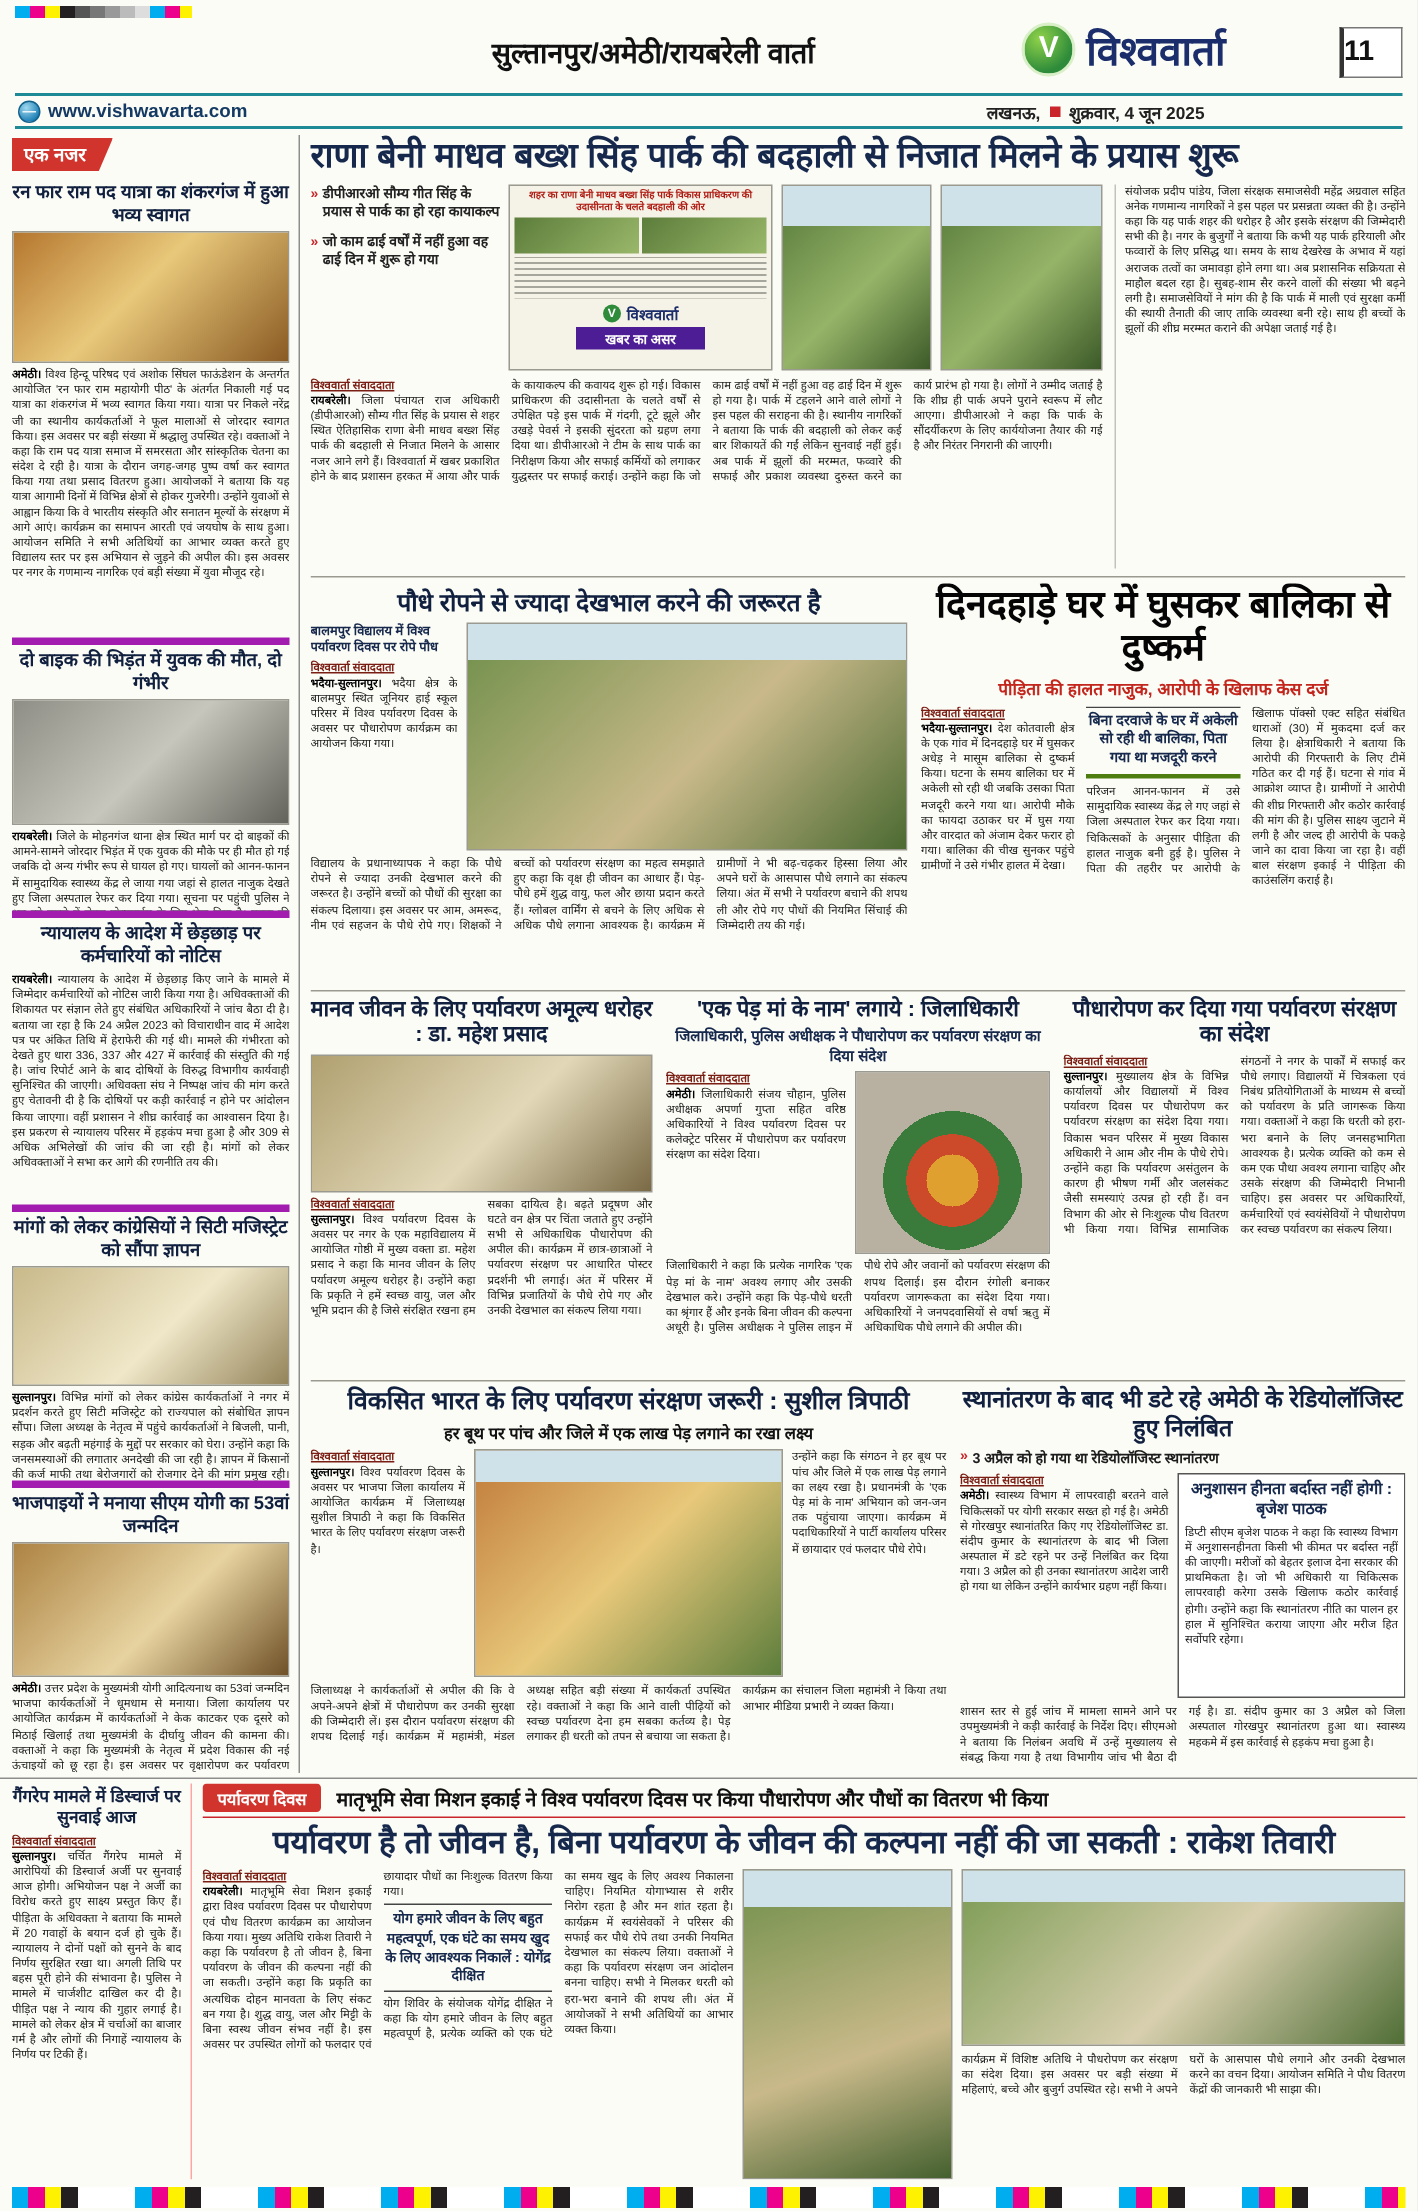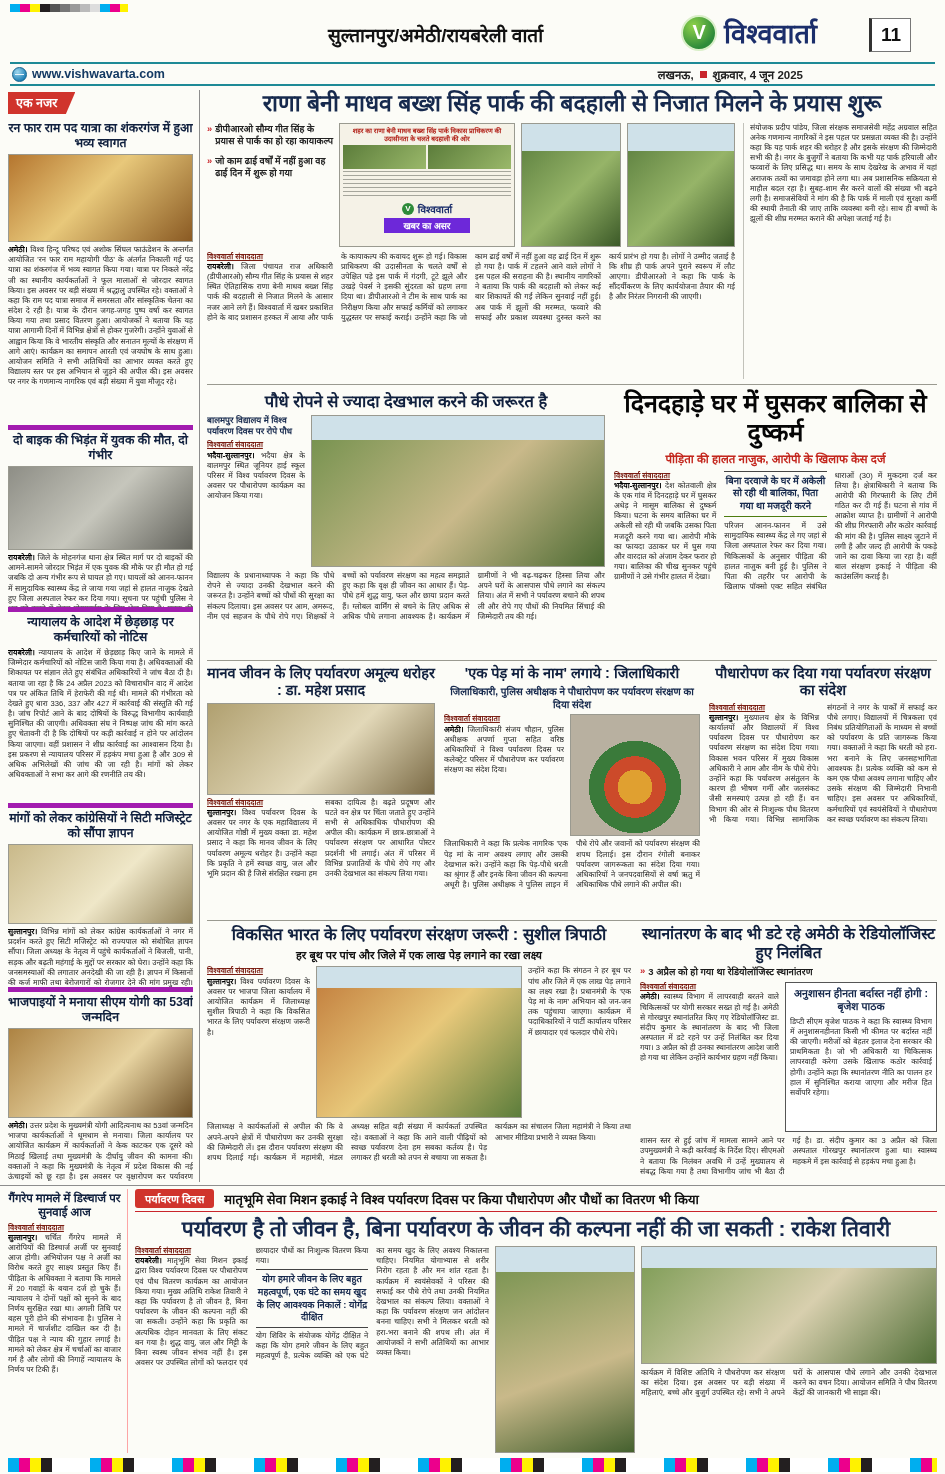--- a/index.html
+++ b/index.html
@@ -30,23 +30,23 @@
   }
   .brand-wrap{ position:absolute; right:118px; top:0; display:flex; align-items:center; gap:7px; }
   .brand-logo{
     width:36px; height:36px; border-radius:50%;
     background:radial-gradient(circle at 32% 28%,#8fd24a,#2e8b3a 70%);
     color:#fff; font-weight:800; font-size:20px; display:flex; align-items:center; justify-content:center;
     border:2px solid #d9efc8;
   }
   .brand-name{ font-size:27px; font-weight:800; color:#1b2e6b; }
   .pageno-box{
-    position:absolute; right:24px; top:4px; width:42px; height:34px;
+    position:absolute; right:0; top:4px; width:42px; height:34px;
     border:1px solid #777; border-left:3px solid #333;
-    display:flex; align-items:center; justify-content:center;
+    display:flex; align-items:center; justify-content:flex-start;
     font-size:19px; font-weight:700; color:#111; background:#fff;
   }
   .mast-sub{
     margin-top:2px; border-top:2px solid #1e8a96; border-bottom:2px solid #1e8a96;
     display:flex; justify-content:space-between; align-items:center; height:24px; padding:0 2px;
   }
   .website{ display:flex; align-items:center; gap:5px; font-size:12.5px; font-weight:700; color:#143a63; }
   .globe-icon{
     width:15px; height:15px; border-radius:50%;
     background:radial-gradient(circle at 35% 30%,#9fd8ef,#1d7fb5 75%);
@@ -76,35 +76,35 @@
   }
   .side-art{ border-bottom:5px solid #a21caf; padding:3px 0 4px 0; overflow:hidden; }
   .side-art h3{ font-size:12.3px; line-height:1.22; font-weight:800; color:#10203e; text-align:center; margin-bottom:3px; }
   .side-art .photo{ width:100%; margin:2px 0 3px 0; }
   .ph-yatra{ height:88px; background-image:linear-gradient(135deg,#b5762f,#e8c87a 45%,#8a5a23); }
   .ph-accident{ height:84px; background-image:linear-gradient(135deg,#8e8e86,#c6c6bc 50%,#63635c); }
   .ph-gyapan{ height:80px; background-image:linear-gradient(135deg,#c9b98a,#efe7c8 55%,#94845a); }
   .ph-yogi{ height:90px; background-image:linear-gradient(135deg,#ad8343,#e7d3a0 55%,#6f5127); }
   
   .lead{ height:290px; overflow:hidden; }
-  .lead h1{ font-size:23px; font-weight:800; color:#16294d; text-align:center; line-height:1.12; margin:1px 0 6px 0; }
+  .lead h1{ font-size:23px; font-weight:800; color:#16294d; text-align:left; line-height:1.12; margin:1px 0 6px 0; }
   .lead-wrap{ display:flex; gap:8px; height:calc(100% - 34px); }
   .lead-left{ flex:1; min-width:0; display:flex; flex-direction:column; }
   .lead-media{ display:flex; gap:6px; height:124px; flex:none; }
   .bullets{ width:126px; flex:none; list-style:none; }
   .bullets li{ display:flex; font-size:9.3px; font-weight:700; line-height:1.3; color:#222; margin-bottom:8px; }
   .clipping{ width:176px; flex:none; border:1px solid #9a9a90; background:#f5f2e7; padding:3px; position:relative; overflow:hidden; }
   .clip-head{ font-size:6.6px; font-weight:700; color:#b01d14; line-height:1.2; text-align:center; }
   .clip-photos{ display:flex; gap:2px; margin:2px 0; }
   .clip-photos span{ flex:1; height:24px; background:linear-gradient(135deg,#5c7d3b,#9ab86a); }
   .clip-lines{ height:28px; background:repeating-linear-gradient(180deg,#a6a69c 0 1px,rgba(0,0,0,0) 1px 4px); }
   .clip-brandrow{ display:flex; align-items:center; justify-content:center; gap:4px; margin-top:3px; }
   .clip-logo{ width:12px; height:12px; border-radius:50%; background:#2e8b3a; color:#fff; font-size:8px; font-weight:800; display:flex; align-items:center; justify-content:center; }
   .clip-brand{ font-size:10px; font-weight:800; color:#1b2e6b; }
-  .khabar{ margin:2px auto 0 auto; width:86px; background:#6d28d9; color:#fff; font-size:9px; font-weight:800; text-align:center; padding:1px 0; }
+  .khabar{ margin:2px auto 0 auto; width:86px; background:#4c1d95; color:#fff; font-size:9px; font-weight:800; text-align:center; padding:1px 0; }
   .ph-park{ background-image:linear-gradient(180deg,#cfe1e9 0 22%,rgba(0,0,0,0) 22%),linear-gradient(135deg,#55793a,#96b468 55%,#3c5a28); }
   .ph-park1{ width:100px; }
   .ph-park2{ flex:1; }
   .lead-body{ flex:1; margin-top:5px; }
   .lead-right{ width:194px; flex:none; border-left:1px solid #c2c2ba; padding-left:6px; overflow:hidden; }
   
   .band{ border-top:1px solid #9a9a90; padding-top:4px; display:flex; gap:9px; overflow:hidden; }
   .band2{ height:272px; margin-top:4px; }
   .band3{ height:256px; margin-top:4px; }
   .band4{ flex:1; margin-top:4px; }
@@ -114,21 +114,21 @@
   .poudhe .row{ display:flex; gap:6px; height:152px; flex:none; }
   .subhead-sm{ font-size:8.6px; font-weight:700; color:#16294d; line-height:1.3; margin-bottom:3px; }
   .minicol{ width:98px; flex:none; overflow:hidden; }
   .ph-planting{ flex:1; background-image:linear-gradient(180deg,#cfe1e9 0 16%,rgba(0,0,0,0) 16%),linear-gradient(135deg,#6f8f4a,#c9b98a 55%,#4c6a32); }
   .poudhe .lead-body{ margin-top:4px; }
   .dushkarm{ flex:1; min-width:0; display:flex; flex-direction:column; overflow:hidden; }
   .dushkarm h1{ font-size:25px; font-weight:800; color:#050505; text-align:center; line-height:1.15; }
   .red-subhead{ font-size:11.5px; font-weight:700; color:#c3261d; text-align:center; margin:4px 0 5px 0; }
   .inset-head{
     display:block; font-size:9.6px; font-weight:800; color:#16294d; text-align:center;
-    border-top:1px solid #444; border-bottom:1px solid #4d7c0f; padding:3px 1px; margin:4px 0; break-inside:avoid;
+    border-top:1px solid #444; border-bottom:3px solid #4d7c0f; padding:3px 1px; margin:4px 0; break-inside:avoid;
   }
   
   .manav{ width:228px; flex:none; display:flex; flex-direction:column; }
   .manav h2,.ekped h2,.sandesh h2{ font-size:14.5px; font-weight:800; color:#10203e; text-align:center; line-height:1.2; margin-bottom:3px; }
   .ph-goshthi{ width:100%; height:92px; background-image:linear-gradient(135deg,#b0a070,#e2d8b8 55%,#7a6a45); margin-bottom:3px; }
   .ekped{ width:256px; flex:none; display:flex; flex-direction:column; }
   .blue-subhead{ font-size:10px; font-weight:700; color:#16294d; text-align:center; line-height:1.3; margin-bottom:3px; }
   .ekped .row{ display:flex; gap:6px; height:122px; flex:none; margin-bottom:3px; }
   .ekped .row .body{ flex:1; }
   .ph-rangoli{ width:130px; background-image:radial-gradient(circle at 50% 60%,#e0a030 0 18%,#cc4a2a 18% 32%,#3a7a3a 32% 48%,#b8b0a0 48%); }

